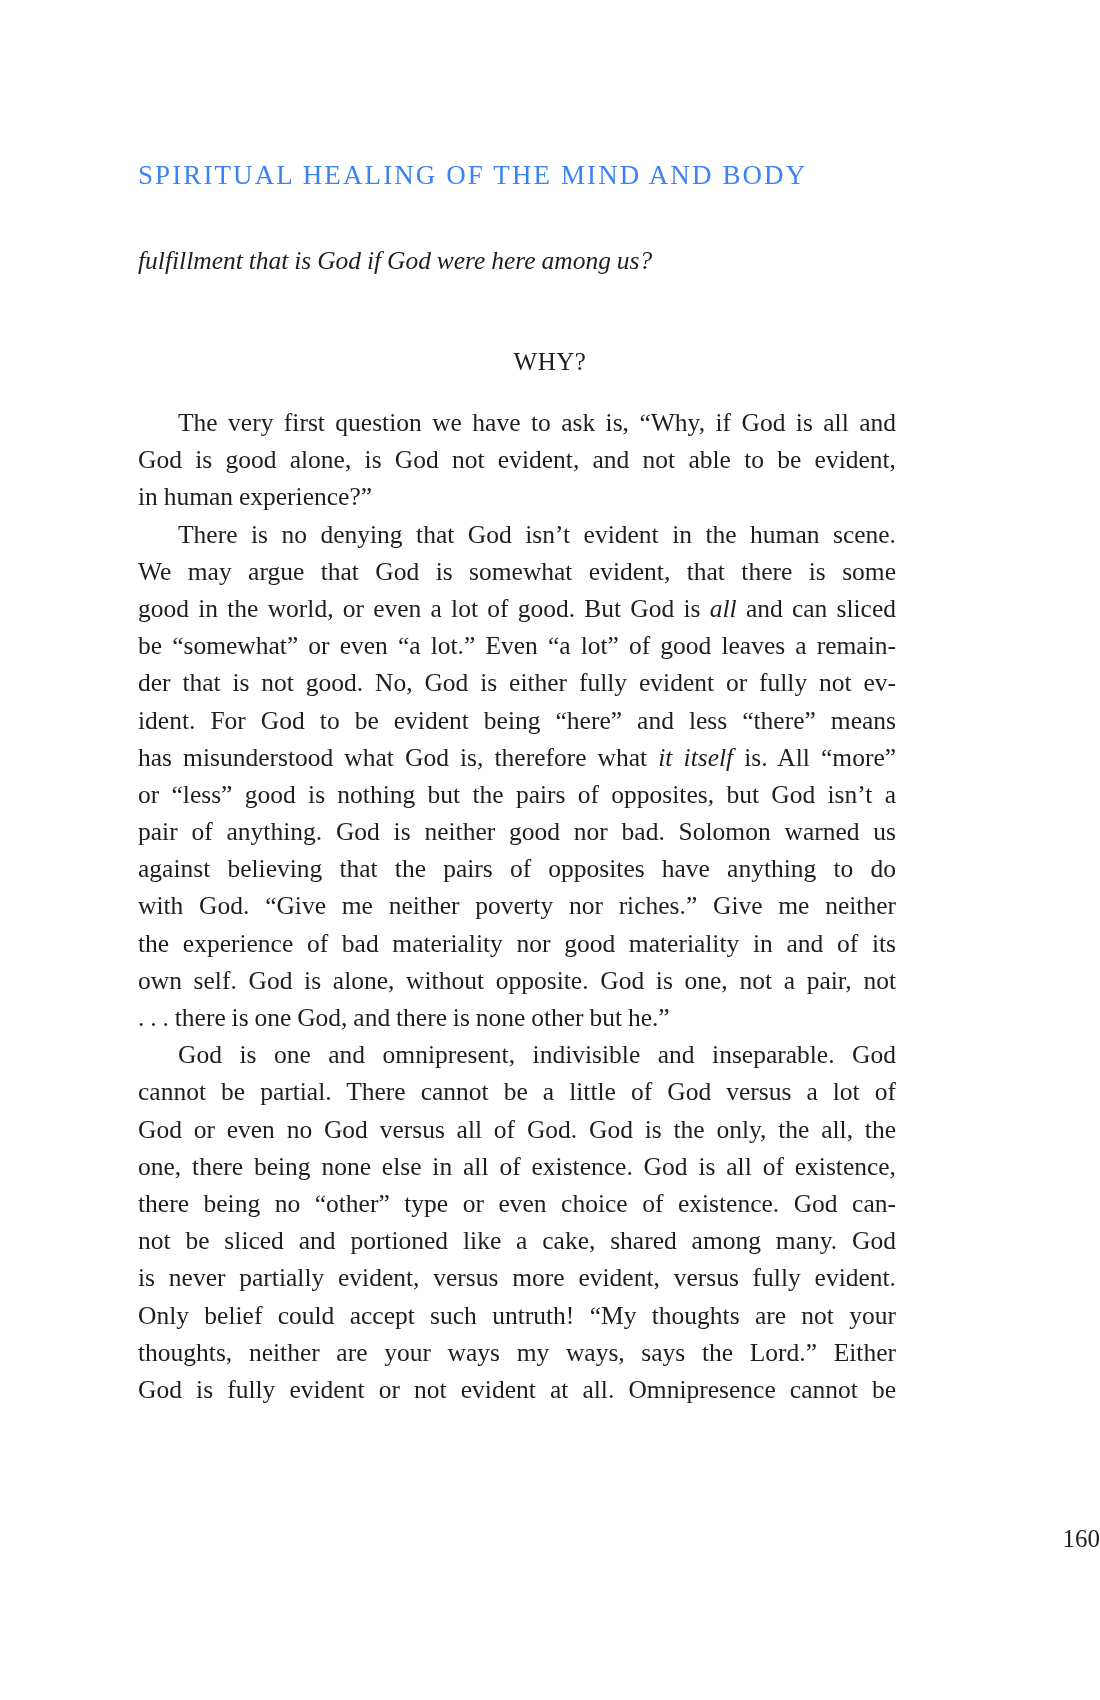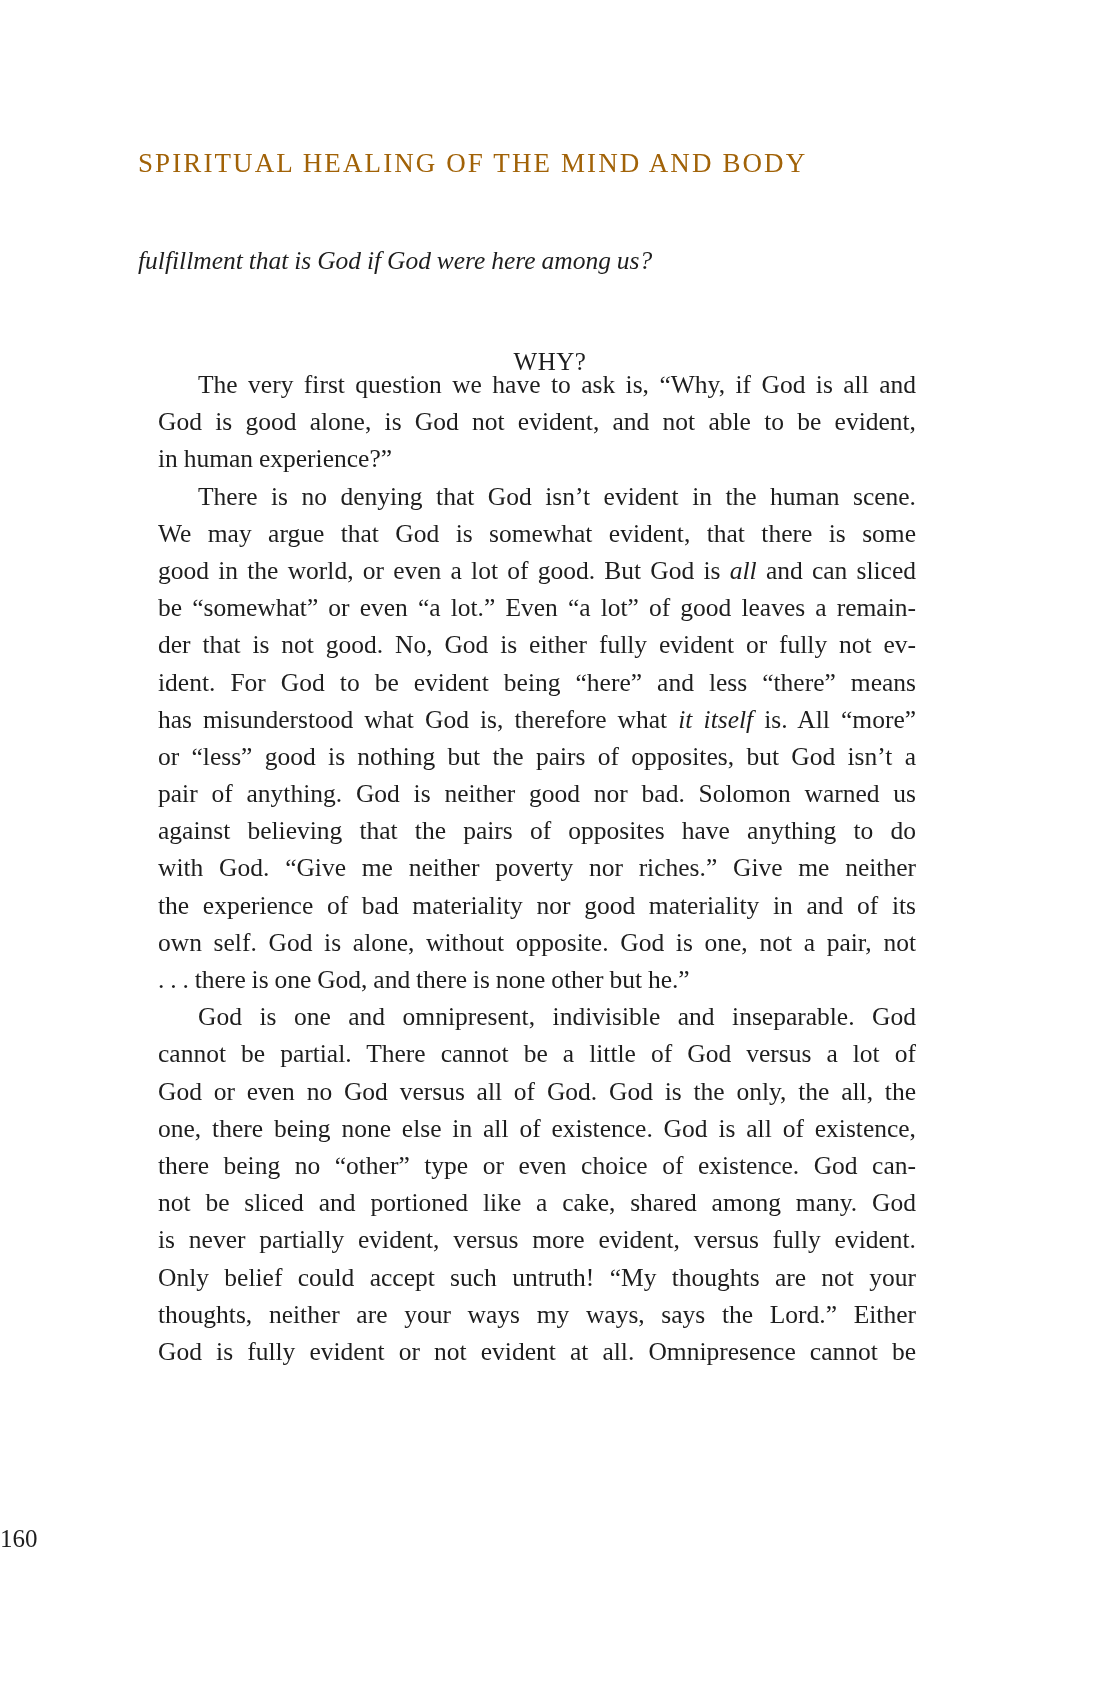--- a/index.html
+++ b/index.html
@@ -1,21 +1,21 @@
 <!DOCTYPE html>
 <html><head>
   <meta charset="utf-8">
   <style>
     html, body { margin: 0; padding: 0; background: #ffffff; }
     body { width: 1100px; height: 1700px; position: relative; overflow: hidden; }
     .page { position: absolute; left: 0; top: 0; width: 1100px; height: 1700px; background: #fff; }
     .running-head {
-      position: absolute; left: 138px; top: 148px; width: 760px;
+      position: absolute; left: 138px; top: 160px; width: 760px;
       font-family: "Liberation Serif", "DejaVu Serif", serif;
-      font-size: 27px; letter-spacing: 2.1px; color: #a16207;
+      font-size: 27px; letter-spacing: 2.1px; color: #3b82f6;
       white-space: nowrap;
     }
     .text-block {
       position: absolute; left: 138px; width: 758px;
       font-family: "Liberation Serif", "DejaVu Serif", serif;
       font-size: 25.5px; color: #1e1e1e;
     }
     .line {
       height: 37.2px; line-height: 37.2px;
       text-align: justify; text-align-last: justify;
@@ -26,24 +26,24 @@
     .line.indent { text-indent: 40px; }
     .lead-line { position: absolute; left: 138px; top: 242px; width: 758px; font-style: italic; }
     .section-title {
       position: absolute; left: 0; width: 1100px; top: 315px;
       text-align: center;
       font-family: "Liberation Serif", "DejaVu Serif", serif;
       font-size: 25px; letter-spacing: 0.5px; color: #1e1e1e;
       line-height: 37px;
       margin-top: 28px;
     }
-    .body-text { top: 366px; margin-left: 20px; }
+    .body-text { top: 404px; }
     .page-number {
       position: absolute; left: 0; width: 1100px; top: 1520px;
-      text-align: left;
+      text-align: right;
       font-family: "Liberation Serif", "DejaVu Serif", serif;
       font-size: 25px; color: #1e1e1e; line-height: 37px;
     }
     i { font-style: italic; }
   </style>
 </head>
 <body>
 
 <div class="page">
   <div class="running-head">SPIRITUAL HEALING OF THE MIND AND BODY</div>

